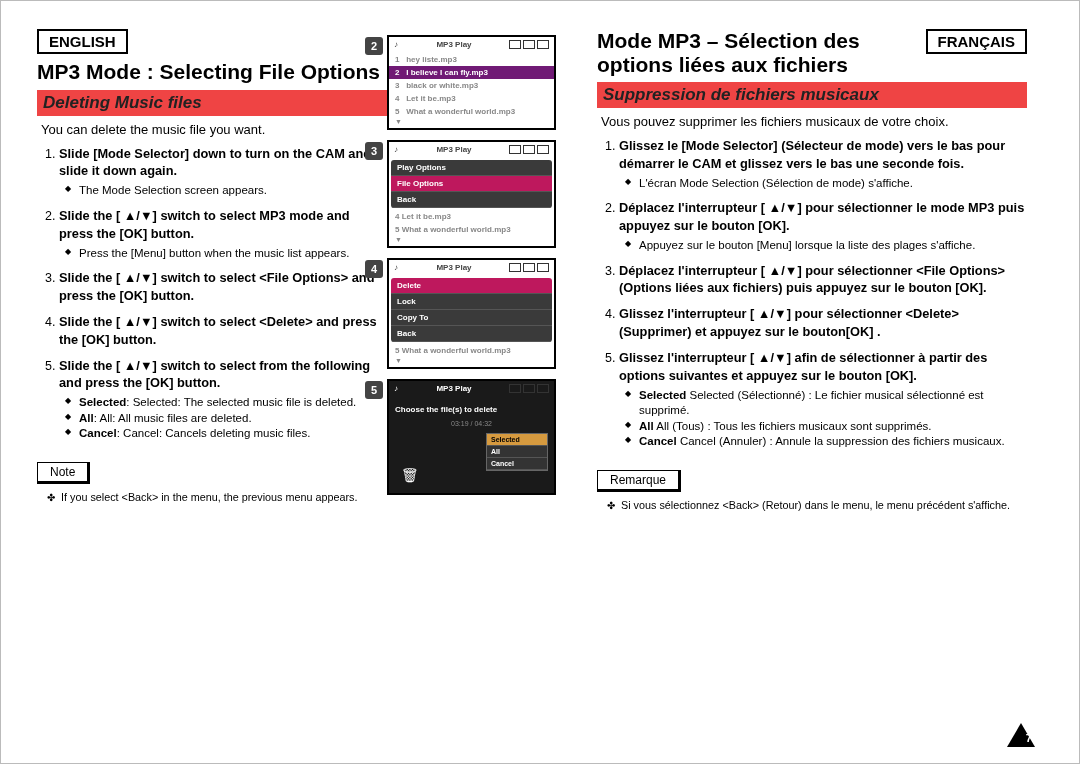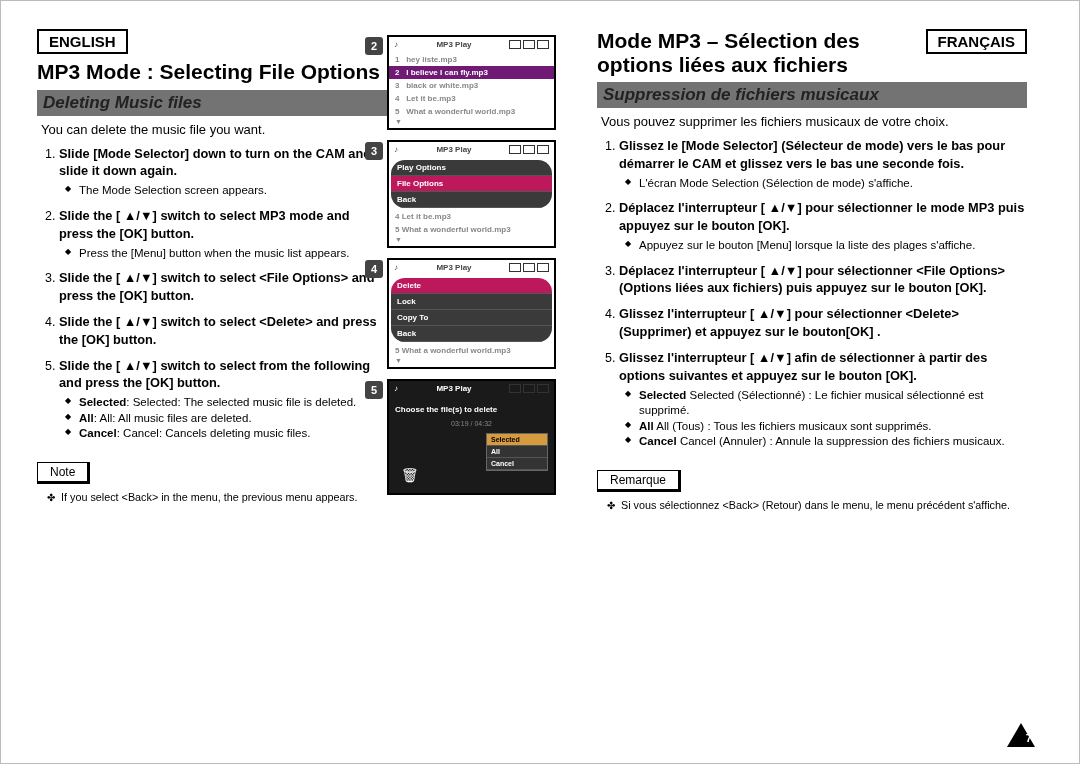--- a/index.html
+++ b/index.html
@@ -5,21 +5,21 @@
   html,body{margin:0;padding:0;background:#fff;font-family:Arial,Helvetica,sans-serif;color:#000}
   .page{width:1080px;height:764px;box-sizing:border-box;padding:28px 36px 18px 36px;position:relative;border:1px solid #bbb}
   .cols{display:flex;gap:0}
   .col{position:relative}
   .col.left{width:350px}
   .col.mid{width:210px}
   .col.right{width:430px}
   .lang-tab{display:inline-block;border:2px solid #000;font-weight:bold;font-size:15px;padding:2px 10px;margin-bottom:6px}
   .lang-tab.right{float:right}
   .main-title{font-size:21px;font-weight:bold;line-height:1.12;margin:0 0 6px 0}
-  .section-bar{background:#737373;font-size:17px;font-style:italic;font-weight:bold;padding:3px 6px;margin:4px 0 6px 0;color:#222}
+  .section-bar{background:#ef4444;font-size:17px;font-style:italic;font-weight:bold;padding:3px 6px;margin:4px 0 6px 0;color:#222}
   .intro{font-size:13px;margin:2px 0 8px 4px}
   ol.steps{margin:0;padding-left:22px}
   ol.steps>li{font-size:12.5px;line-height:1.35;margin-bottom:8px}
   ol.steps>li>strong{font-weight:bold;font-size:12.8px}
   ul.sub{list-style:none;margin:3px 0 0 0;padding-left:10px}
   ul.sub>li{font-size:11.5px;line-height:1.35;padding-left:10px;position:relative}
   ul.sub>li:before{content:"◆";position:absolute;left:-4px;top:1px;font-size:8px}
   .note-box{display:inline-block;border:1px solid #000;border-right-width:3px;border-bottom-width:3px;font-size:12px;padding:2px 12px;margin:12px 0 6px 0}
   ul.note-list{list-style:none;margin:0;padding-left:14px}
   ul.note-list>li{font-size:10.8px;line-height:1.4;padding-left:10px;position:relative}
@@ -31,21 +31,21 @@
   .lcd{width:165px;border:2px solid #000;background:#fff;font-size:8px;font-family:Arial,sans-serif}
   .lcd .hdr{padding:3px 5px 2px 5px;font-weight:bold;color:#444;display:flex;justify-content:space-between;align-items:flex-start}
   .lcd .hdr .note-ico:before{content:"♪";margin-right:3px}
   .lcd .hdr .icons span{display:inline-block;width:10px;height:7px;border:1px solid #333;margin-left:2px}
   .lcd .row{padding:2px 6px;color:#888;font-weight:bold}
   .lcd .row.sel{background:#701a75;color:#fff}
   .lcd .row .n{display:inline-block;width:9px}
   .lcd .arrow{font-size:7px;color:#888;text-align:left;padding:0 6px 3px 6px}
   .lcd.dark{background:#1a1a1a;color:#fff}
   .lcd.dark .hdr{color:#fff}
-  .menu{margin:2px;border-radius:14px;overflow:hidden}
+  .menu{margin:2px;border-radius:3px;overflow:hidden}
   .menu .m{background:#3a3a3a;color:#fff;font-weight:bold;padding:3px 6px;border-bottom:1px solid #555}
   .menu .m.sel{background:#be185d}
   .lcd .ghost{color:#888;font-weight:bold;padding:2px 6px}
   .lcd .timebar{font-size:7px;color:#888;text-align:center;padding:2px 0 3px 0}
   .lcd5-trash{position:absolute;left:12px;bottom:10px;font-size:14px;color:#fff}
   .popup{position:absolute;right:6px;bottom:22px;width:60px;background:#333;border:1px solid #666}
   .popup .p{font-size:7px;color:#fff;font-weight:bold;padding:2px 4px;border-bottom:1px solid #555}
   .popup .p.sel{background:#d69a3f;color:#000}
 
   .page-num{position:absolute;right:44px;bottom:16px}

